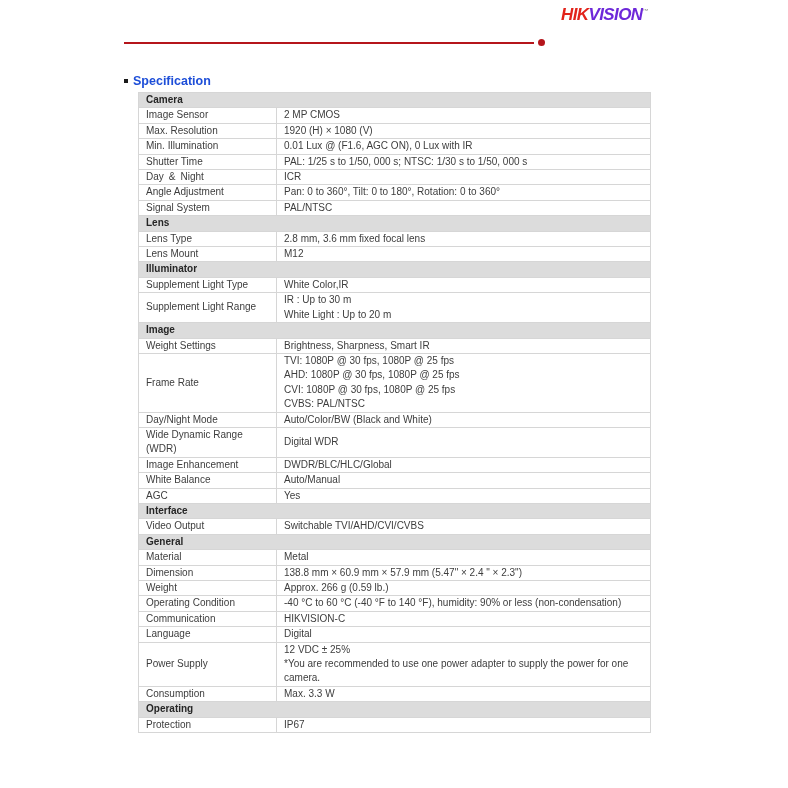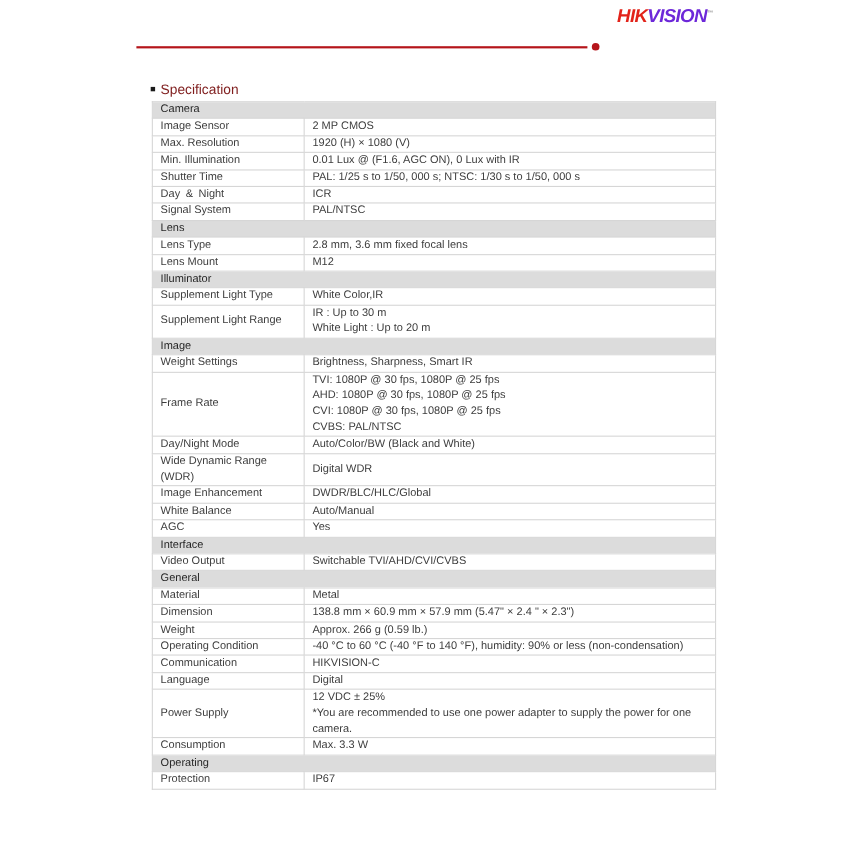--- a/index.html
+++ b/index.html
@@ -42,25 +42,25 @@
     top: 39px;
     width: 7px;
     height: 7px;
     border-radius: 50%;
     background: #b5151b;
   }
 
   
   .spec-heading {
     position: absolute;
-    left: 137px;
+    left: 124px;
     top: 74px;
     font-size: 12.5px;
-    font-weight: normal;
-    color: #7f1d1d;
+    font-weight: bold;
+    color: #1d4ed8;
   }
   .bullet {
     display: inline-block;
     width: 4px;
     height: 4px;
     background: #1a1a1a;
     margin-right: 5px;
     margin-bottom: 2px;
   }
 
@@ -79,21 +79,21 @@
   .spec-table col.c2 { width: 374px; }
   .spec-table td {
     border: 1px solid #d6d6d6;
     line-height: 14.4px;
     padding: 0 4px 0 7px;
     vertical-align: middle;
     overflow: hidden;
   }
   .section-cell {
     background: #dcdcdc;
-    font-weight: normal;
+    font-weight: bold;
     color: #262626;
     margin-left: 32px;
   }
   .label-cell { padding-left: 7px; }
   .value-cell {
     padding-left: 9px;
     white-space: pre-line;
   }
 </style>
 </head>
@@ -135,20 +135,24 @@
         </tr>
         <tr>
           <td class="label-cell">Shutter Time</td>
           <td class="value-cell">PAL: 1/25 s to 1/50, 000 s; NTSC: 1/30 s to 1/50, 000 s</td>
         </tr>
         <tr>
           <td class="label-cell">Day &amp; Night</td>
           <td class="value-cell">ICR</td>
         </tr>
         <tr>
+          <td class="label-cell">Angle Adjustment</td>
+          <td class="value-cell">Pan: 0 to 360°, Tilt: 0 to 180°, Rotation: 0 to 360°</td>
+        </tr>
+        <tr>
           <td class="label-cell">Signal System</td>
           <td class="value-cell">PAL/NTSC</td>
         </tr>
         <tr>
           <td colspan="2" class="section-cell">Lens</td>
         </tr>
         <tr>
           <td class="label-cell">Lens Type</td>
           <td class="value-cell">2.8 mm, 3.6 mm fixed focal lens</td>
         </tr>

